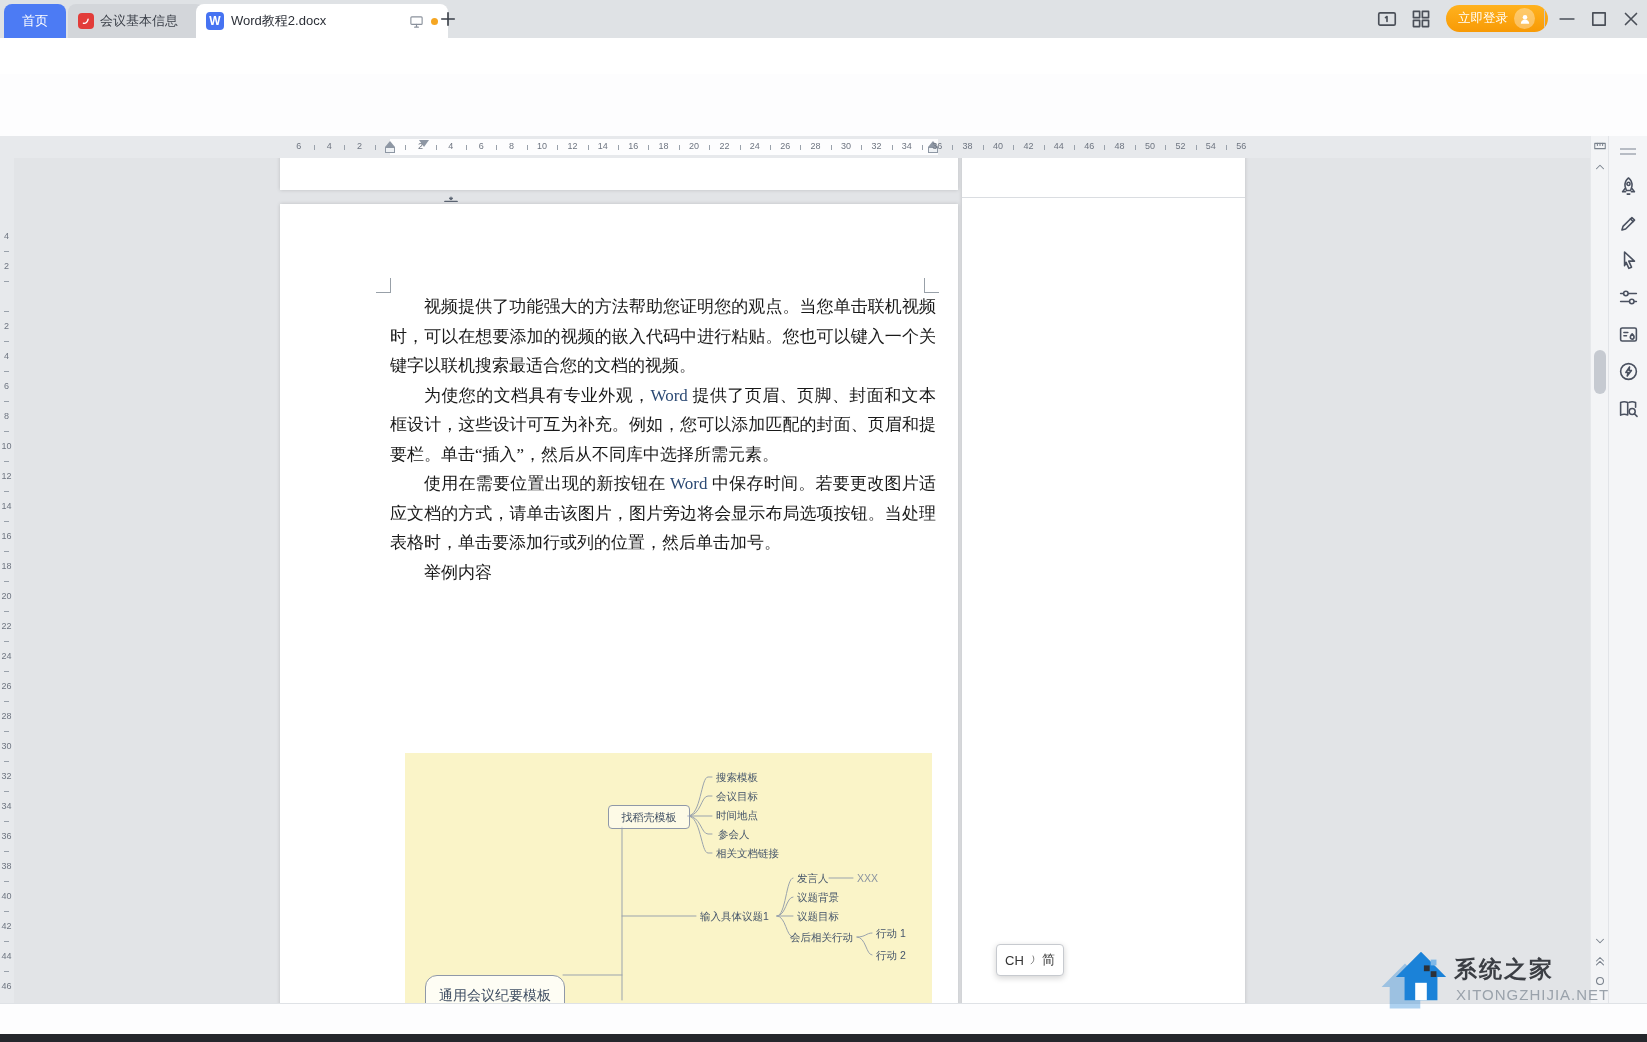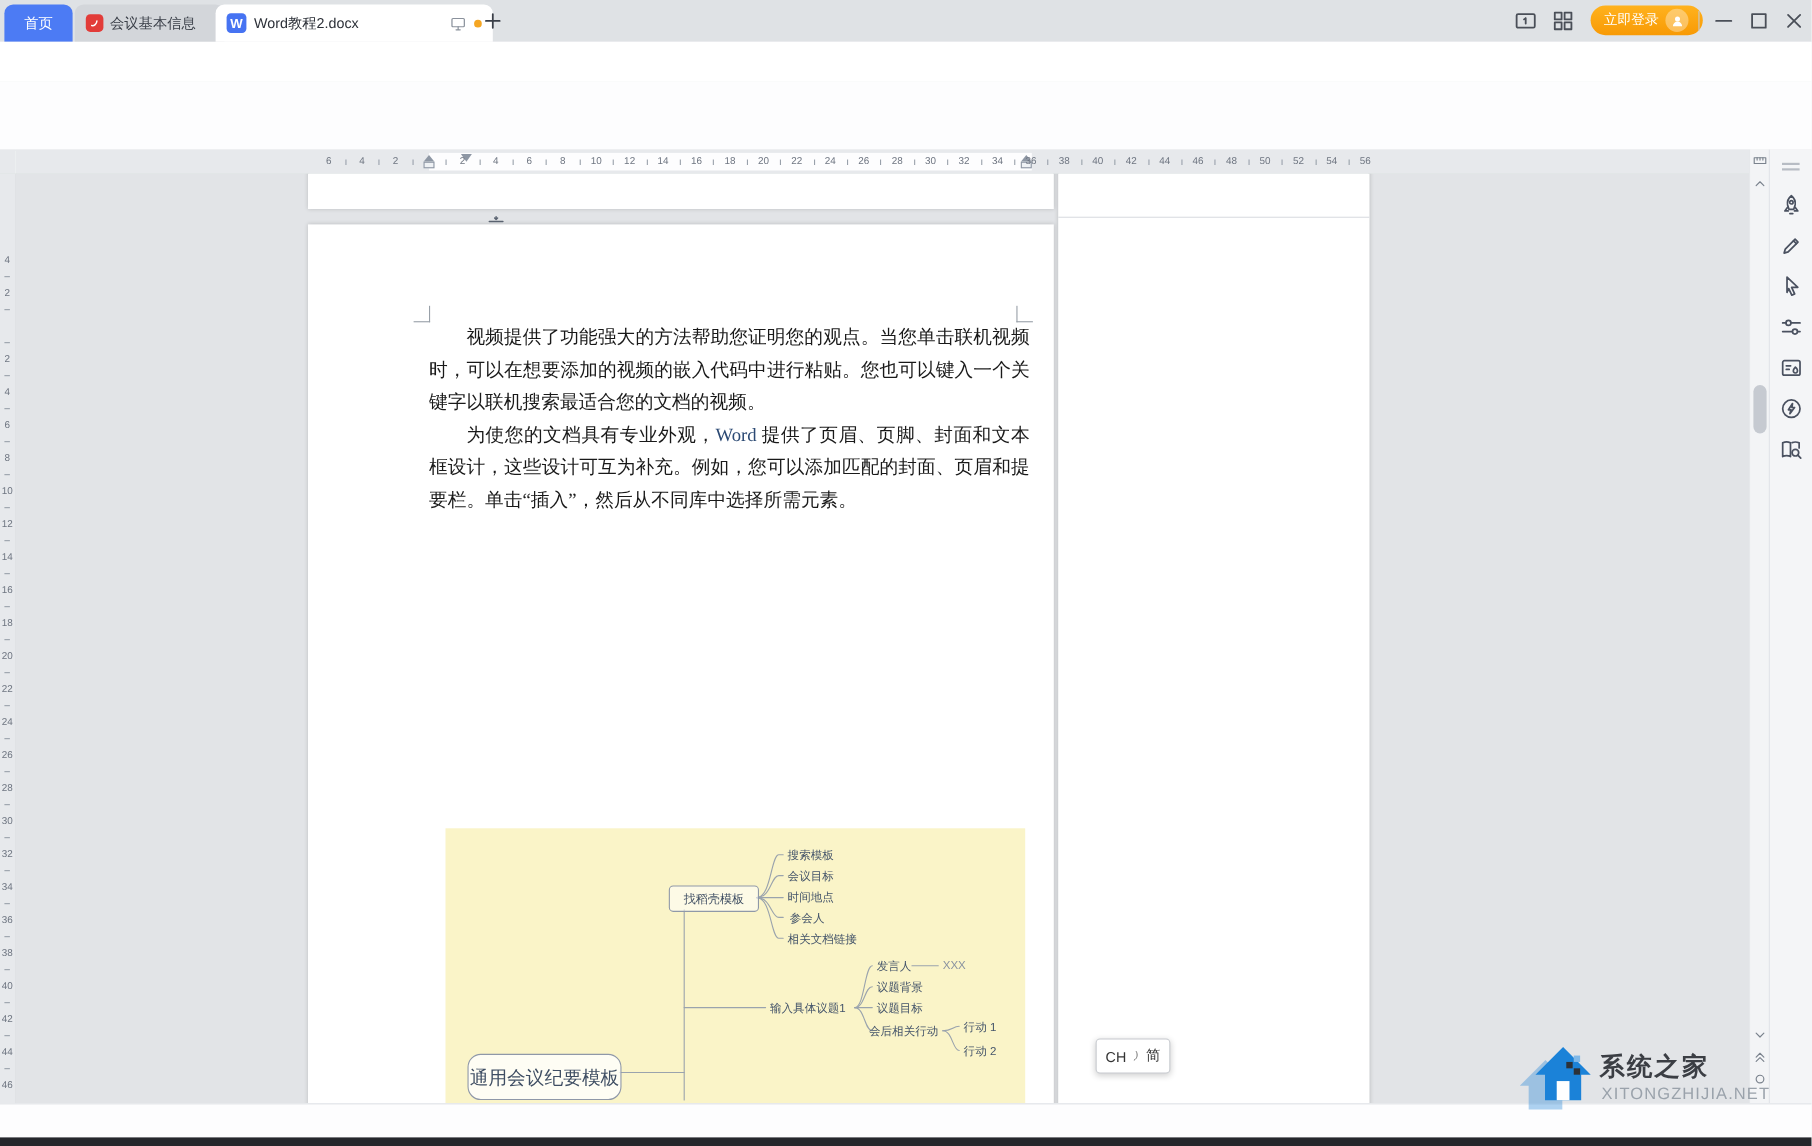--- a/index.html
+++ b/index.html
@@ -678,20 +678,22 @@
         </svg>
       </div>
 
     <div class="page abs" style="left:266px;top:46px;width:678px;height:900px">
       <div class="cmark" style="left:96px;top:74px;border-right:1px solid #98a0a8;border-bottom:1px solid #98a0a8"></div>
       <div class="cmark" style="left:644px;top:74px;border-left:1px solid #98a0a8;border-bottom:1px solid #98a0a8"></div>
 
       <div id="doc-text">
           <p>视频提供了功能强大的方法帮助您证明您的观点。当您单击联机视频时，可以在想要添加的视频的嵌入代码中进行粘贴。您也可以键入一个关键字以联机搜索最适合您的文档的视频。</p>
           <p>为使您的文档具有专业外观，<span class="latin">Word</span> 提供了页眉、页脚、封面和文本框设计，这些设计可互为补充。例如，您可以添加匹配的封面、页眉和提要栏。单击“插入”，然后从不同库中选择所需元素。</p>
+          <p>使用在需要位置出现的新按钮在 <span class="latin">Word</span> 中保存时间。若要更改图片适应文档的方式，请单击该图片，图片旁边将会显示布局选项按钮。当处理表格时，单击要添加行或列的位置，然后单击加号。</p>
+          <p>举例内容</p>
         </div>
 
       <div id="diagram">
         <svg width="527" height="260" viewBox="0 0 527 260" style="position:absolute;left:0;top:0" fill="none" stroke="#9aa3ad" stroke-width="1" stroke-linecap="round">
           <path d="M217 247V74"></path>
           <path d="M158 222H217"></path>
           <path d="M217 163H291"></path>
           <path d="M283 63C296 63 296 24 303 24H307"></path>
           <path d="M283 63C296 63 296 43 303 43H307"></path>
           <path d="M283 63H307"></path>
@@ -706,21 +708,21 @@
           <path d="M452 184C461 184 461 202 467 202"></path>
         </svg>
         <div class="mbox" style="left:203px;top:52px;width:80px;height:22px;font-size:11px">
           <span>找稻壳模板</span>
         </div>
         <div class="mnode" style="left:311px;top:18px">搜索模板</div>
         <div class="mnode" style="left:311px;top:37px">会议目标</div>
         <div class="mnode" style="left:311px;top:56px">时间地点</div>
         <div class="mnode" style="left:313px;top:75px">参会人</div>
         <div class="mnode" style="left:311px;top:94px">相关文档链接</div>
-        <div class="mbox" style="left:20px;top:205px;width:138px;height:40px;font-size:17px;border-radius:12px;background:rgba(255,255,255,.8)">
+        <div class="mbox" style="left:20px;top:222px;width:138px;height:40px;font-size:14px;border-radius:12px;background:rgba(255,255,255,.8)">
           <span>通用会议纪要模板</span>
         </div>
         <div class="mnode" style="left:295px;top:157px">输入具体议题1</div>
         <div class="mnode" style="left:392px;top:119px">发言人</div>
         <div class="mnode" style="left:452px;top:119px;color:#8a93a0">XXX</div>
         <div class="mnode" style="left:392px;top:138px">议题背景</div>
         <div class="mnode" style="left:392px;top:157px">议题目标</div>
         <div class="mnode" style="left:385px;top:178px">会后相关行动</div>
         <div class="mnode" style="left:471px;top:174px">行动 1</div>
         <div class="mnode" style="left:471px;top:196px">行动 2</div>

